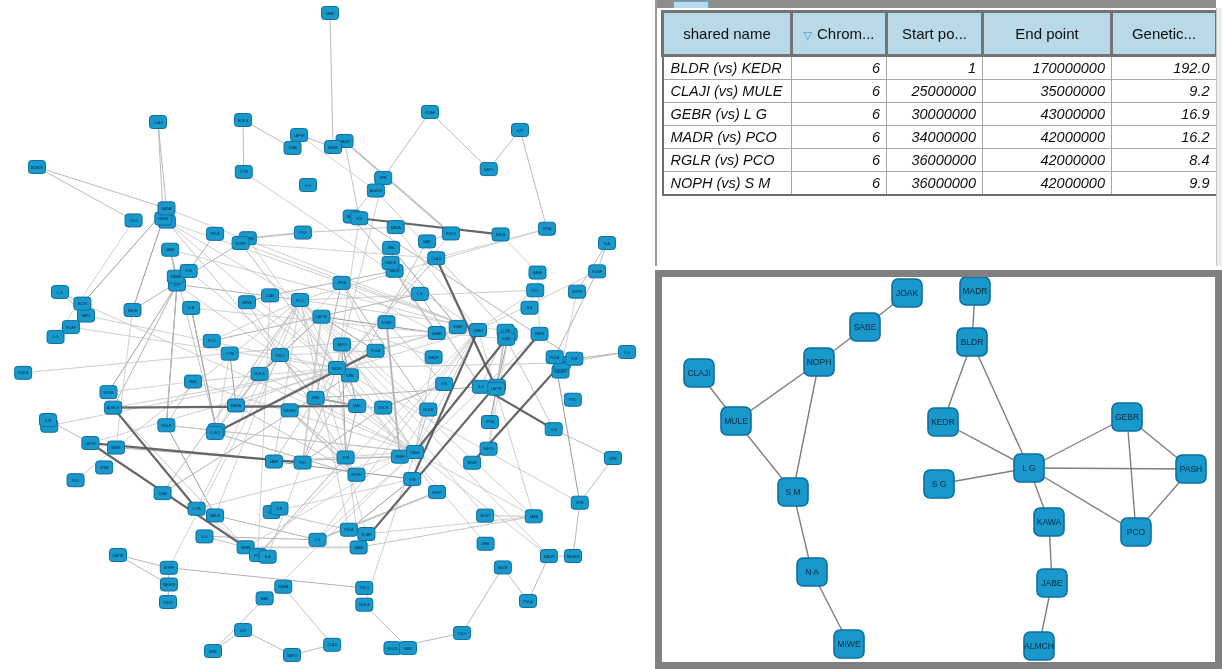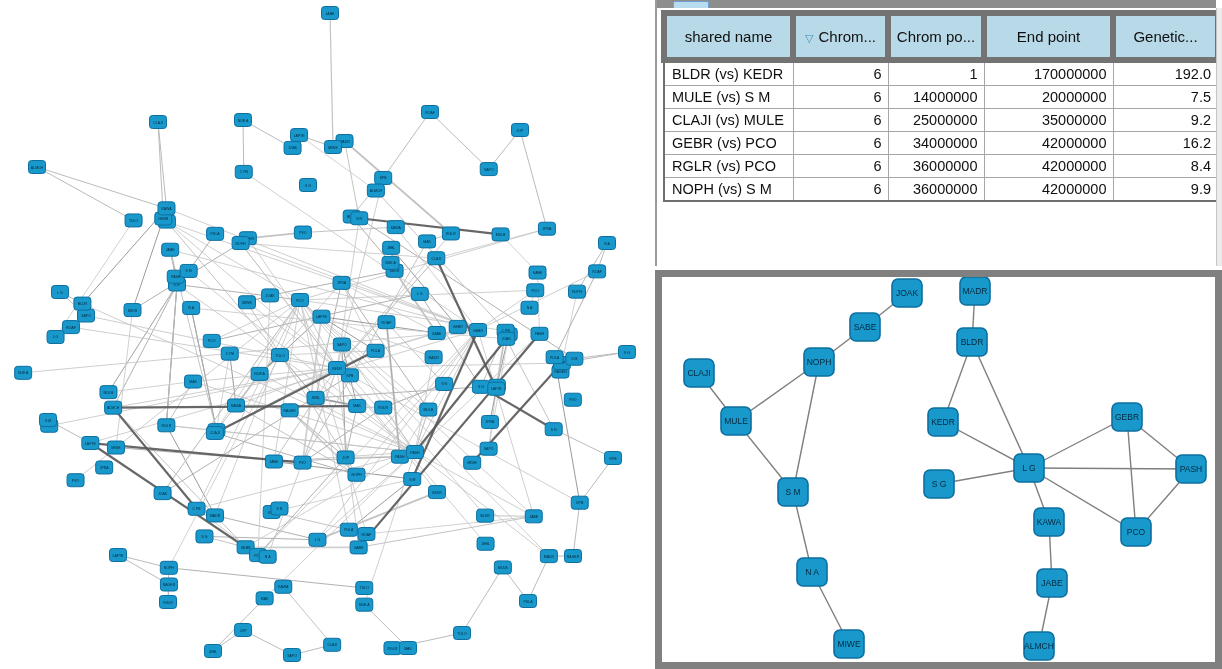--- a/index.html
+++ b/index.html
@@ -10,24 +10,24 @@
   
   #table-panel{position:absolute;left:655px;top:0;width:567px;height:266px;background:#ffffff;}
   #table-panel .left-rail{position:absolute;left:0;top:0;width:2px;height:266px;background:#9a9a9a;}
   #table-panel .tab-strip{position:absolute;left:2px;top:0;width:559px;height:8px;background:#8d8d8d;}
   #table-panel .mini-tab{position:absolute;left:16px;top:1px;width:36px;height:7px;
         background:#b6dcee;border:1px solid #6fa0cf;border-bottom:none;border-radius:2px 2px 0 0;box-sizing:border-box;}
   #table-panel .right-gutter{position:absolute;left:561px;top:8px;width:6px;height:258px;
         background:#ececec;border-left:1px solid #c6c6c6;box-sizing:border-box;}
   #edge-table{position:absolute;left:6px;top:10px;border-collapse:collapse;table-layout:fixed;
         background:#fff;border:2px solid #6e6e6e;}
-  #edge-table th{background:#b8d9e8;border:6px solid #737373;height:29px;font-size:15px;
+  #edge-table th{background:#b8d9e8;border:3px solid #737373;height:29px;font-size:15px;
         font-weight:normal;color:#101010;text-align:center;white-space:nowrap;overflow:hidden;padding:6px 3px;}
   #edge-table td{border:1px solid #a6a6a6;height:22px;font-size:14.5px;color:#101010;
-        white-space:nowrap;overflow:hidden;padding:0;}
+        white-space:nowrap;overflow:hidden;padding:0;font-style:italic;}
   #edge-table td.al{text-align:left;padding-left:7px;}
   #edge-table td.ar{text-align:right;padding-right:6px;}
   .funnel{color:#3e8fb0;font-size:11px;margin-right:5px;}
   
   #detail-panel{position:absolute;left:655px;top:270px;width:567px;height:399px;
         background:#808080;box-sizing:border-box;padding:7px;}
   #detail-inner{width:553px;height:385px;background:#ffffff;}
   .ov-label{font-family:"Liberation Sans",sans-serif;}
 </style>
 </head>
@@ -915,49 +915,49 @@
           <col style="width: 129px;">
           <col style="width: 95px;">
           <col style="width: 96px;">
           <col style="width: 129px;">
           <col style="width: 105px;">
         </colgroup>
         <thead>
           <tr>
             <th><span>shared name</span></th>
             <th><span class="funnel">▽</span><span>Chrom...</span></th>
-            <th><span>Chrom po...</span></th>
+            <th><span>Start po...</span></th>
             <th><span>End point</span></th>
             <th><span>Genetic...</span></th>
           </tr>
         </thead>
         <tbody>
           <tr>
             <td class="al">BLDR (vs) KEDR</td>
             <td class="ar">6</td>
             <td class="ar">1</td>
             <td class="ar">170000000</td>
             <td class="ar">192.0</td>
           </tr>
           <tr>
-            <td class="al">MULE (vs) S M</td>
-            <td class="ar">6</td>
-            <td class="ar">14000000</td>
-            <td class="ar">20000000</td>
-            <td class="ar">7.5</td>
-          </tr>
-          <tr>
             <td class="al">CLAJI (vs) MULE</td>
             <td class="ar">6</td>
             <td class="ar">25000000</td>
             <td class="ar">35000000</td>
             <td class="ar">9.2</td>
           </tr>
           <tr>
-            <td class="al">GEBR (vs) PCO</td>
+            <td class="al">GEBR (vs) L G</td>
+            <td class="ar">6</td>
+            <td class="ar">30000000</td>
+            <td class="ar">43000000</td>
+            <td class="ar">16.9</td>
+          </tr>
+          <tr>
+            <td class="al">MADR (vs) PCO</td>
             <td class="ar">6</td>
             <td class="ar">34000000</td>
             <td class="ar">42000000</td>
             <td class="ar">16.2</td>
           </tr>
           <tr>
             <td class="al">RGLR (vs) PCO</td>
             <td class="ar">6</td>
             <td class="ar">36000000</td>
             <td class="ar">42000000</td>

